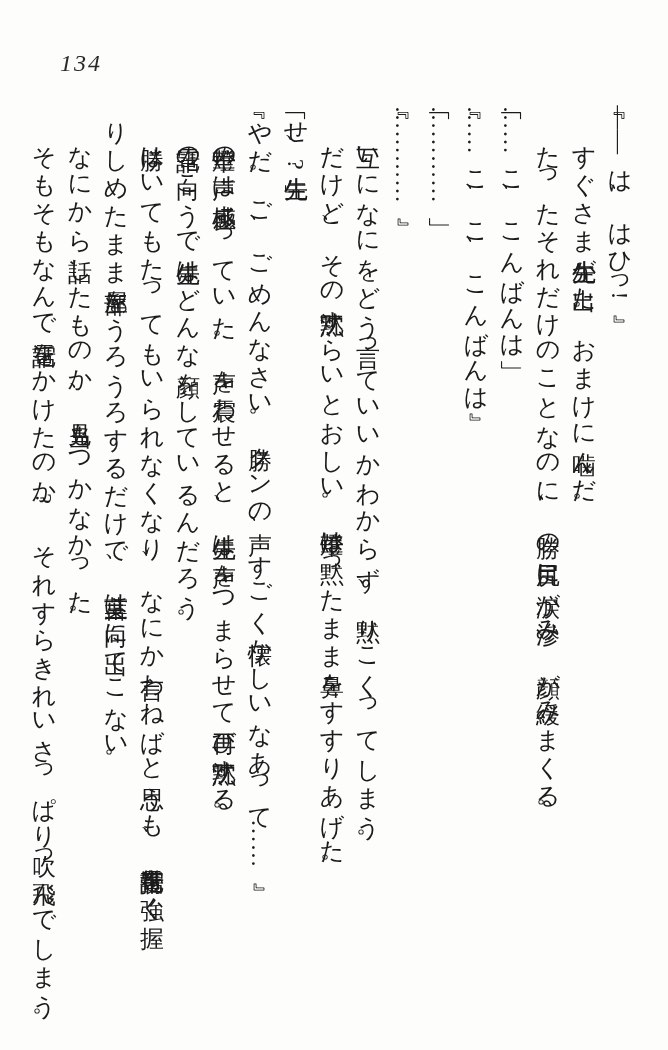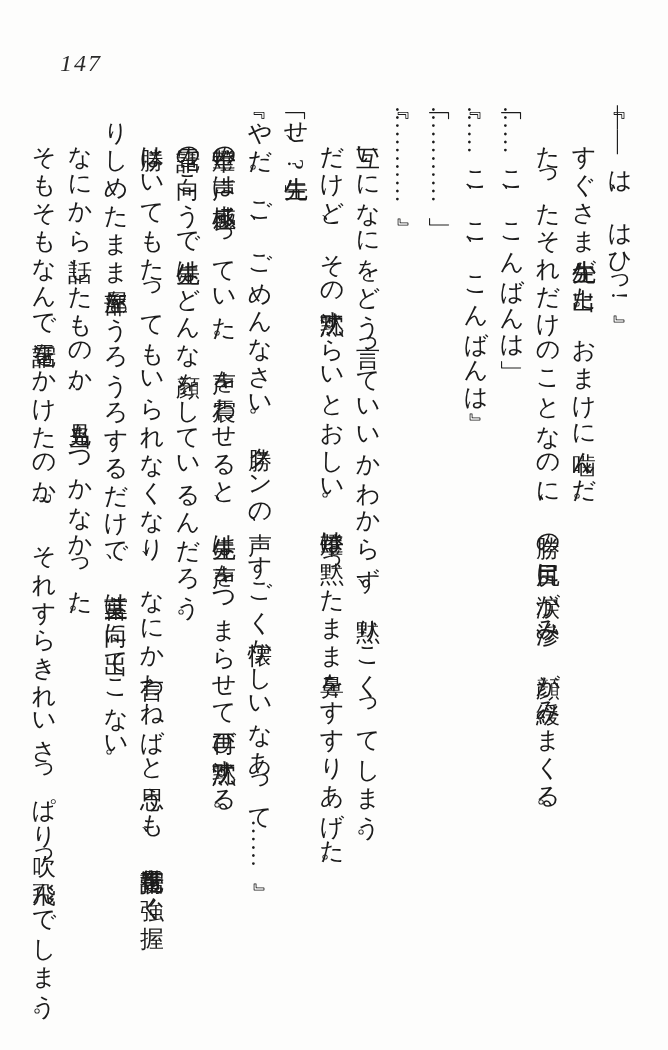--- a/index.html
+++ b/index.html
@@ -41,21 +41,21 @@
   .text-block p {
     margin: 0;
     padding: 0;
     white-space: nowrap;
   }
 </style>
 </head>
 <body>
 
 <div class="page">
-  <div class="folio">147</div>
+  <div class="folio">134</div>
 
   <div class="text-block">
     <p>『――は、はひっ!』</p>
     <p>　すぐさま先生が出た。おまけに噛んだ。</p>
     <p>　たったそれだけのことなのに、勝の目尻に涙が滲み、顔が緩みまくる。</p>
     <p>「……こ、こんばんは」</p>
     <p>『……こ、こ、こんばんは』</p>
     <p>「…………」</p>
     <p>『…………』</p>
     <p>　互いになにをどう言っていいかわからず、黙りこくってしまう。</p>

